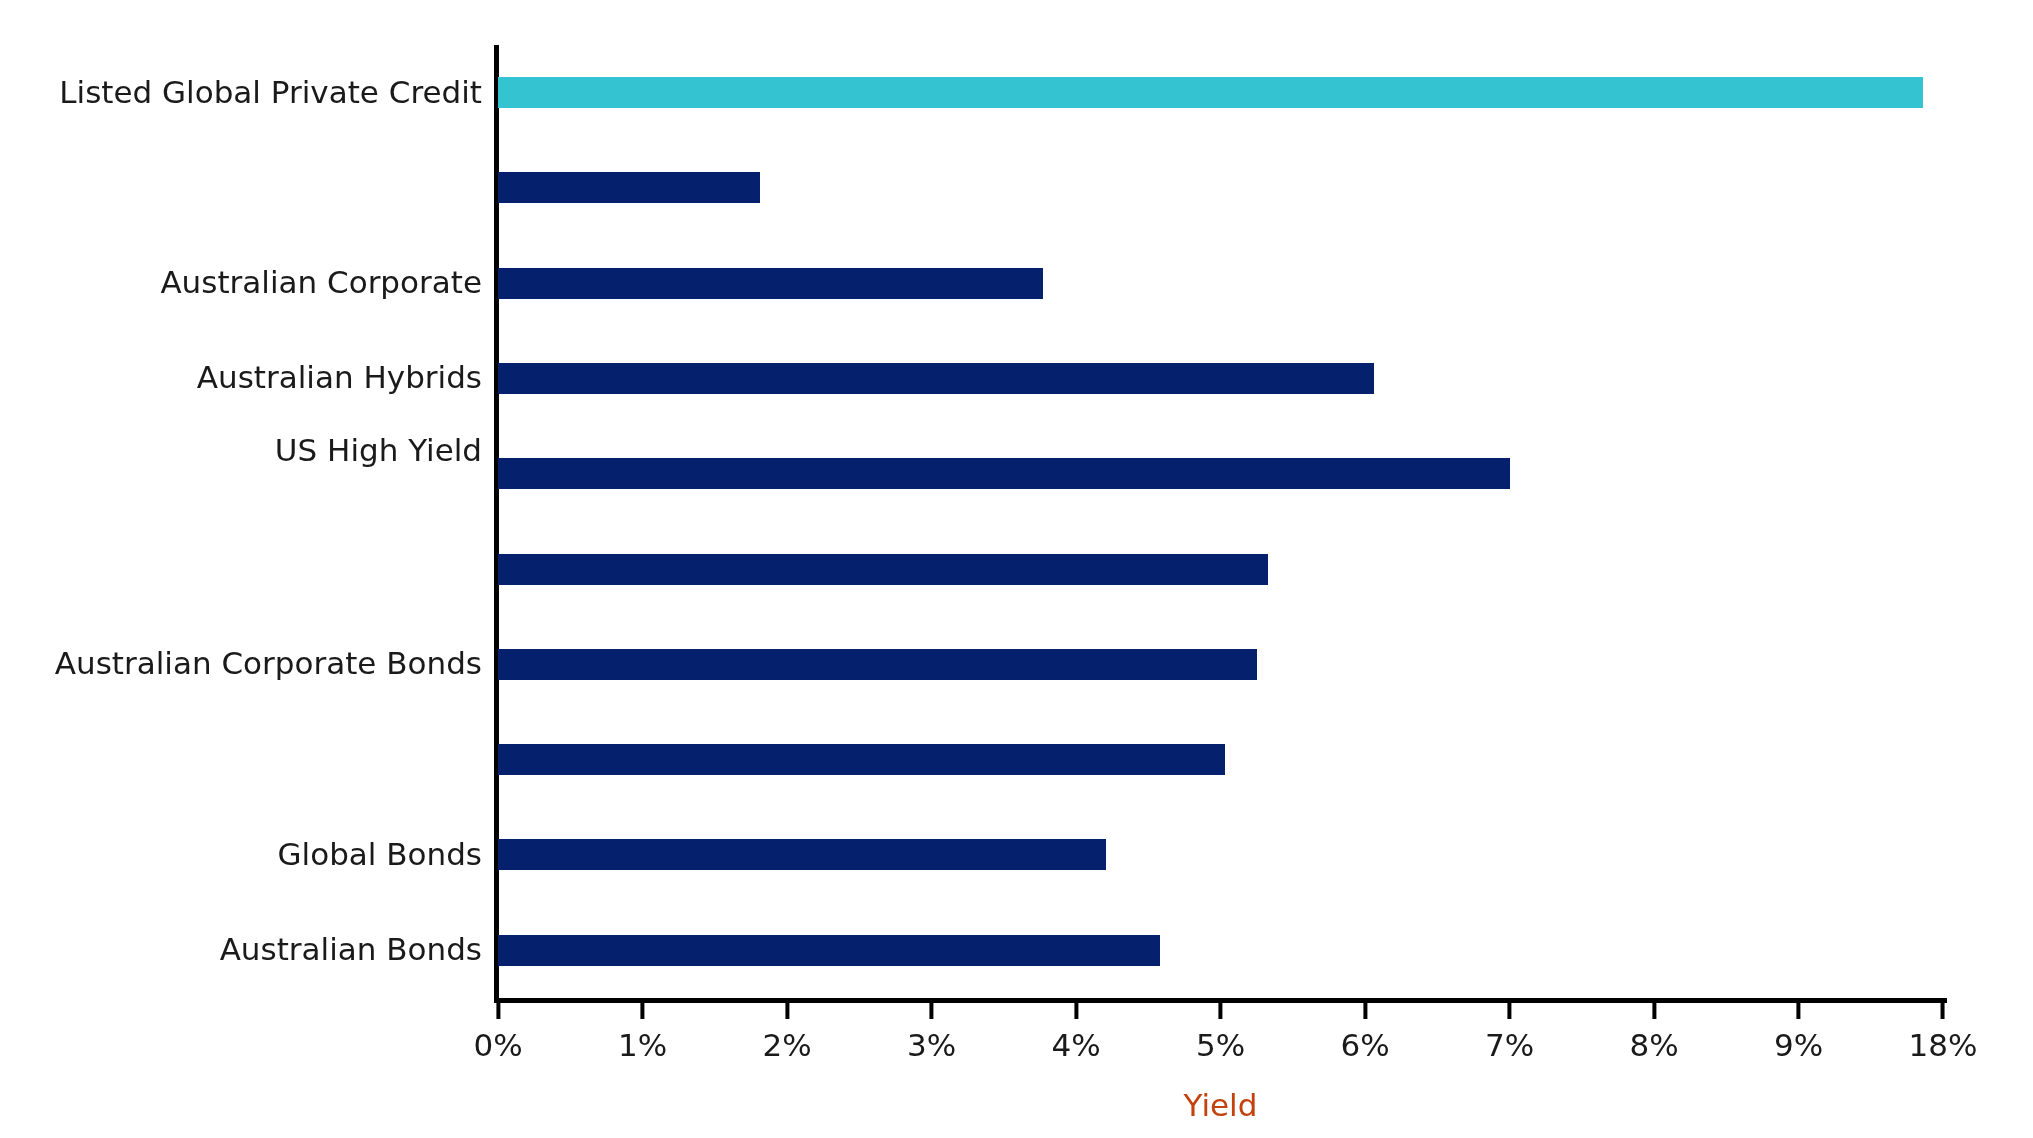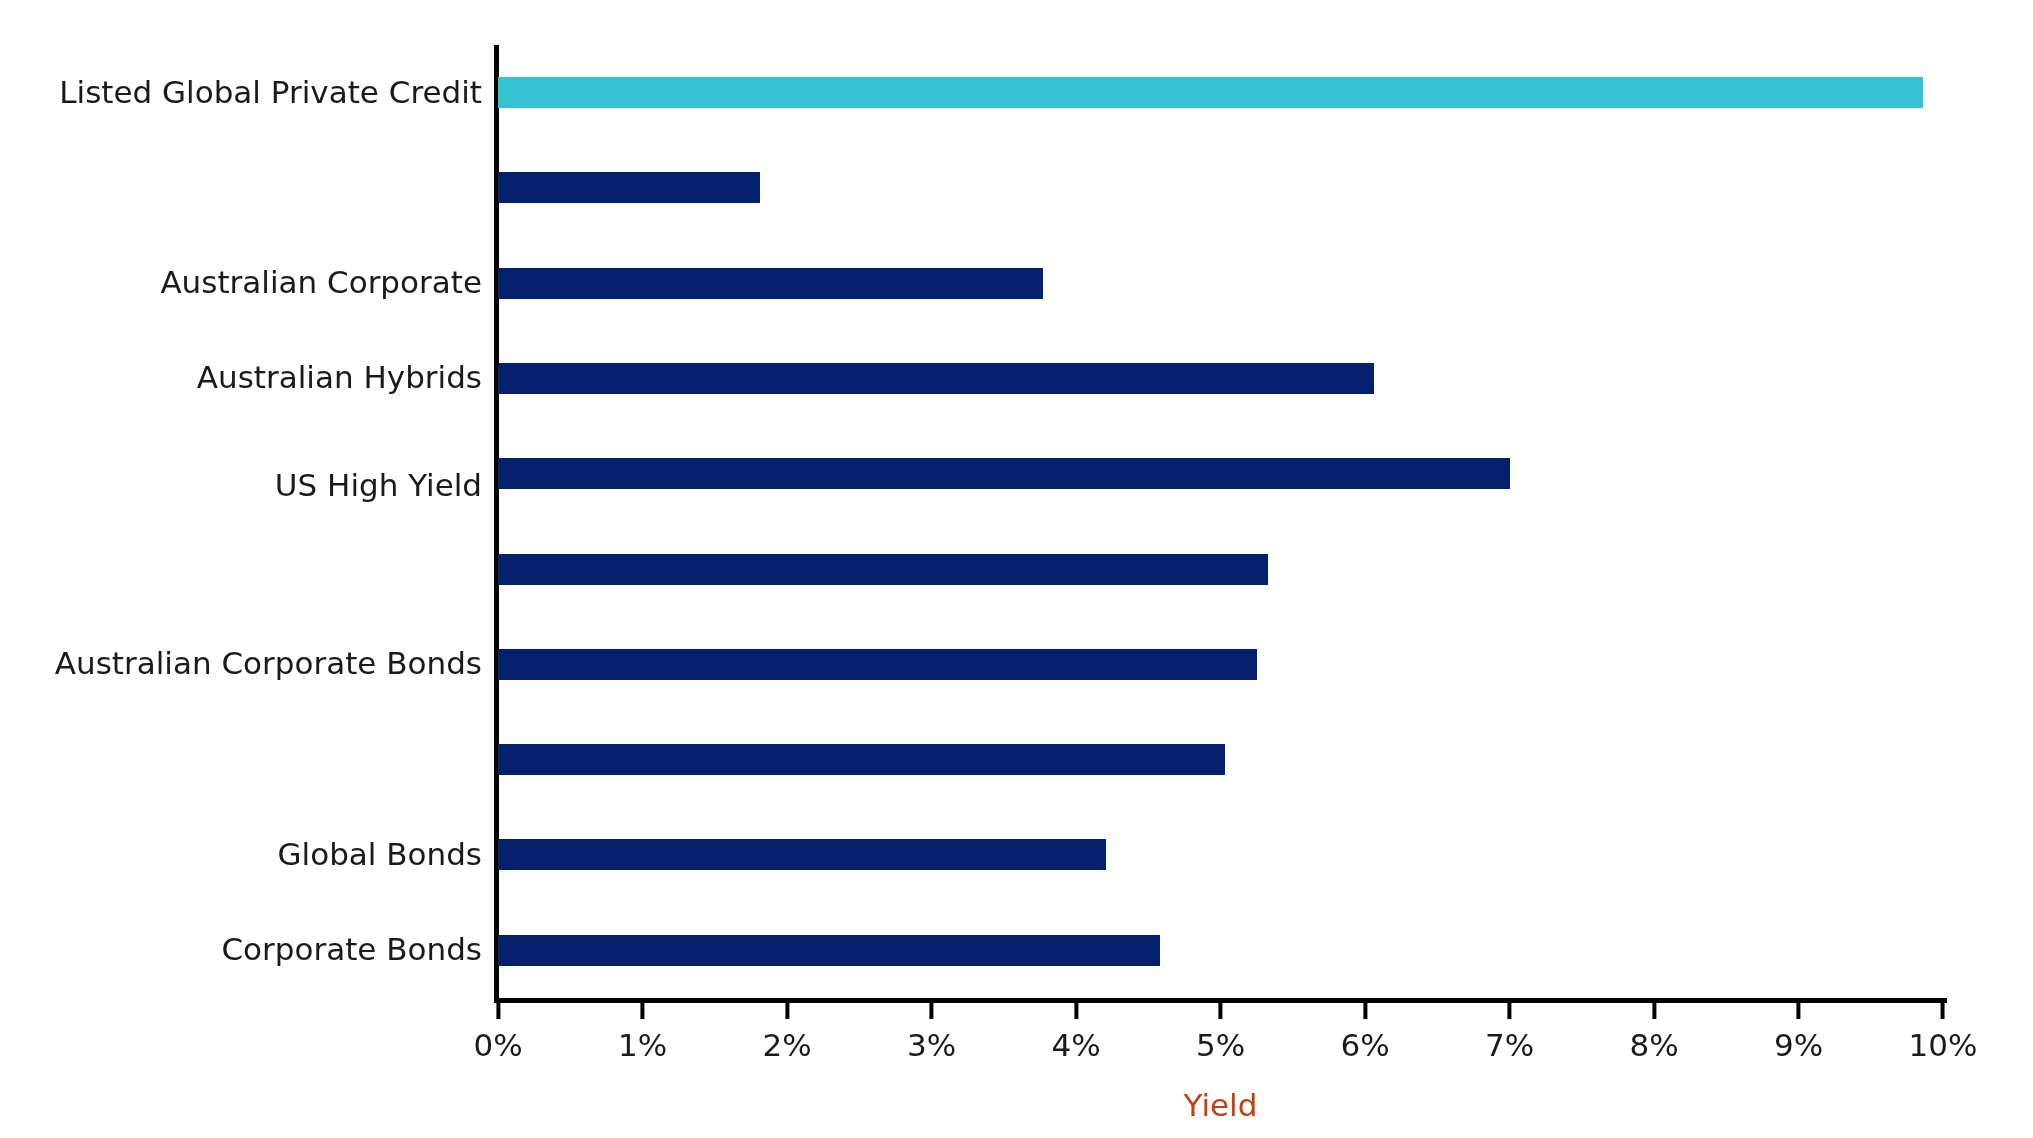--- a/index.html
+++ b/index.html
@@ -131,24 +131,24 @@
 </style>
 </head>
 <body>
 
 <div id="chart-root">
 
   <div class="ytick-layer">
       <div class="ytick-label" style="top: 31.5px;">Listed Global Private Credit</div>
       <div class="ytick-label" style="top: 222.1px;">Australian Corporate</div>
       <div class="ytick-label" style="top: 317.4px;">Australian Hybrids</div>
-      <div class="ytick-label" style="top: 425px; margin-left: 16px;">US High Yield</div>
+      <div class="ytick-label" style="top: 390px; margin-left: 16px;">US High Yield</div>
       <div class="ytick-label" style="top: 603.3px;">Australian Corporate Bonds</div>
       <div class="ytick-label" style="top: 793.9px;">Global Bonds</div>
-      <div class="ytick-label" style="top: 889.2px;">Corporate Bonds</div>
+      <div class="ytick-label" style="top: 889.2px;">Australian Bonds</div>
     </div>
 
   <div class="y-axis-line"></div>
   <div class="x-axis-line"></div>
 
   <div class="plot-area">
     <div class="bars-layer">
         <div class="bar-row" style="top: 0px;">
           <div class="bar highlight" title="Listed Global Private Credit: 9.86%" style="width: 1424.77px; background: rgb(51, 195, 209);"></div>
         </div>
@@ -218,19 +218,19 @@
       <div class="xtick" style="left: 1654px;">
         <div class="tick-mark"></div>
         <div class="tick-text">8%</div>
       </div>
       <div class="xtick" style="left: 1798.5px;">
         <div class="tick-mark"></div>
         <div class="tick-text">9%</div>
       </div>
       <div class="xtick" style="left: 1943px;">
         <div class="tick-mark"></div>
-        <div class="tick-text">10%</div>
+        <div class="tick-text">18%</div>
       </div>
     </div>
 
   <div class="x-axis-title">Yield</div>
 
 </div>
 
 </body></html>

